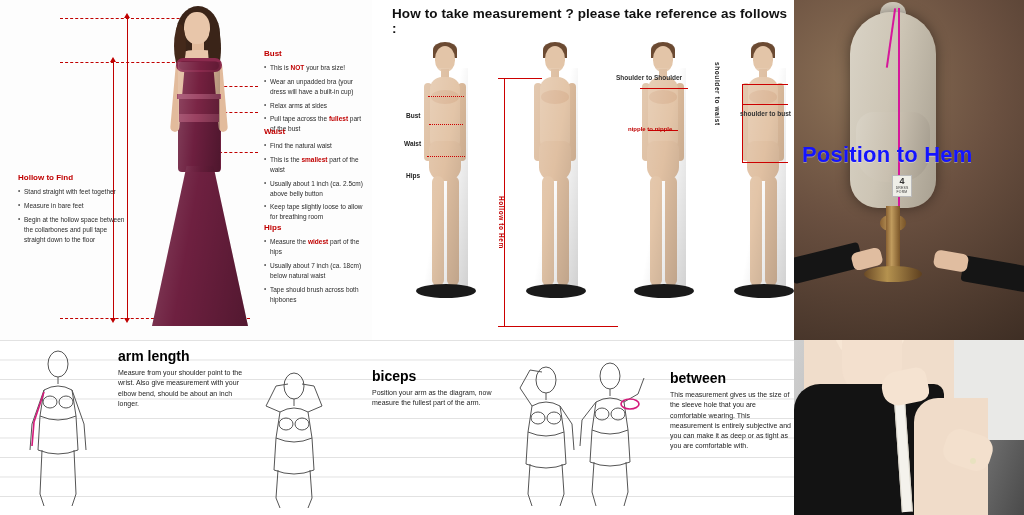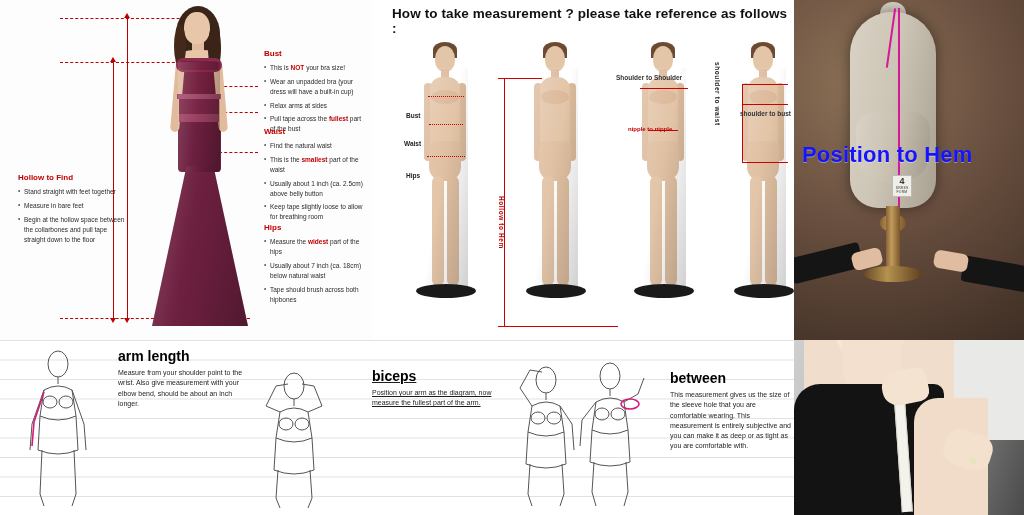--- a/index.html
+++ b/index.html
@@ -838,21 +838,21 @@
           <ellipse cx="38" cy="58" rx="7" ry="6"></ellipse>
           <ellipse cx="54" cy="58" rx="7" ry="6"></ellipse>
         </g>
       </svg>
     </div>
   </div>
 
   <div class="grid-panel" style="left:372px; width:294px;">
     <div class="grid-note" style="left:-12px; top:22px; width:0;"></div>
 
-    <div class="grid-note" style="left:0px; top:26px; width:130px;text-decoration:underline;">
+    <div class="grid-note" style="left:0px; top:26px; width:130px;">
       <b>biceps</b>
       <span>Position your arm as the diagram, now measure the fullest part of the arm.</span>
     </div>
 
     <div class="sketch" style="left:136px; top:18px;">
       <svg width="78" height="152" viewBox="0 0 78 152">
         <g fill="none" stroke="#555" stroke-width="1">
           <ellipse cx="38" cy="22" rx="10" ry="13"></ellipse>
           <path d="M38 35 L38 42"></path>
           <path d="M24 48 Q38 40 52 48 L56 74 Q38 82 20 74 Z"></path>

